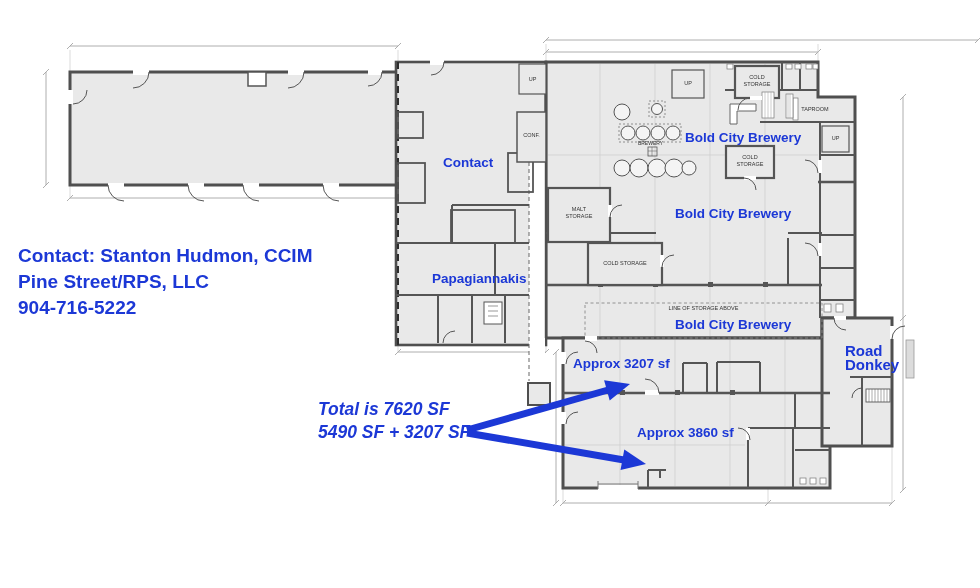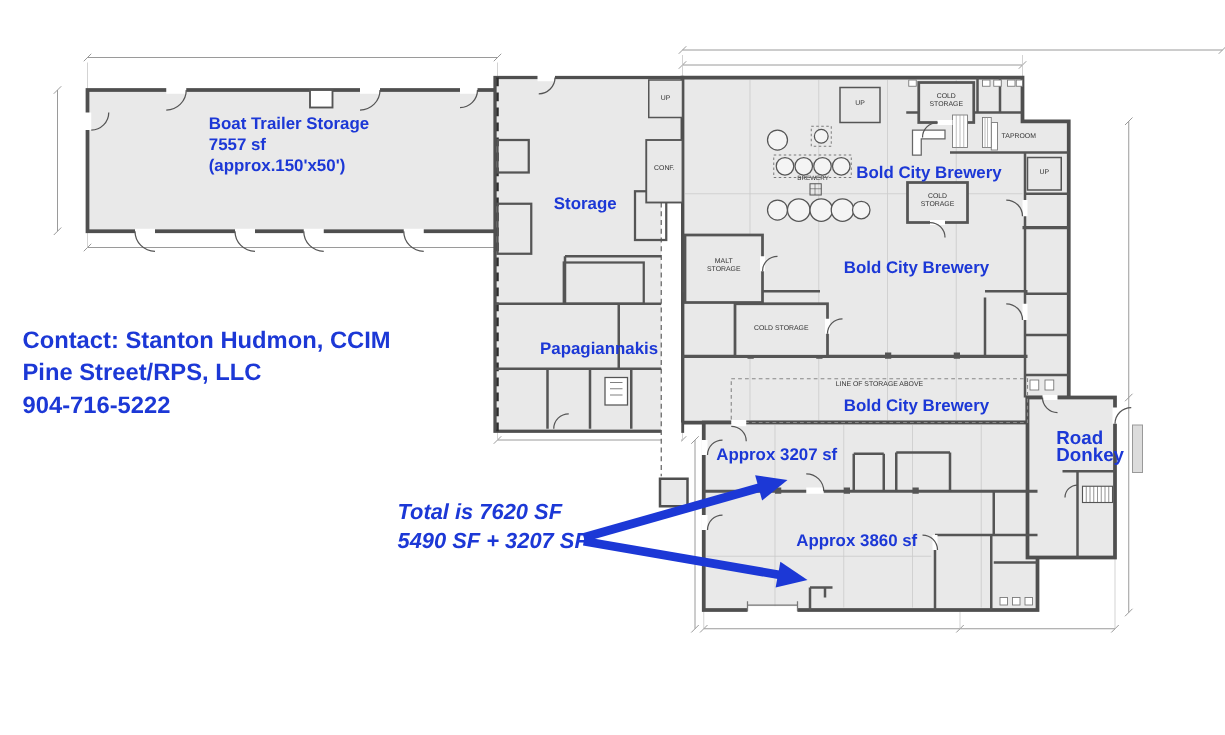--- a/index.html
+++ b/index.html
@@ -193,46 +193,41 @@
   </g>
 
   <g style="stroke:var(--blue,#1c38d6);fill:var(--blue,#1c38d6)">
     <line x1="467" y1="430" x2="608" y2="390" stroke-width="7"></line>
     <polygon points="630,384 609.7,400.4 604.1,380.2" stroke="none"></polygon>
     <line x1="467" y1="433" x2="624" y2="460" stroke-width="7"></line>
     <polygon points="646,464 620.5,470 624.3,449.4" stroke="none"></polygon>
   </g>
 </svg>
 
-  <div class="lbl bld" style="left:167px;top:90px">
-    <div>Boat Trailer Storage</div>
-    <div>7557 sf</div>
-    <div>(approx.150'x50')</div>
-  </div>
-
-  <div class="lbl bld" style="left:443px;top:154px">Storage</div>
+
+  <div class="lbl bld" style="left:443px;top:154px">Contact</div>
 
   <div class="lbl bld" style="left:685px;top:129px">Bold City Brewery</div>
 
   <div class="lbl bld" style="left:675px;top:205px">Bold City Brewery</div>
 
   <div class="lbl bld" style="left:675px;top:316px">Bold City Brewery</div>
 
   <div class="lbl bld" style="left:432px;top:270px">Papagiannakis</div>
 
   <div class="lbl bld" style="left:573px;top:355px">Approx 3207 sf</div>
 
   <div class="lbl bld" style="left:637px;top:424px">Approx 3860 sf</div>
 
   <div class="lbl rd" style="left:845px;top:344px">
     <div>Road</div>
     <div>Donkey</div>
   </div>
 
-  <div class="lbl contact" style="left:18px;top:260px">
+  <div class="lbl contact" style="left:18px;top:243px">
     <div>Contact: Stanton Hudmon, CCIM</div>
     <div>Pine Street/RPS, LLC</div>
     <div>904-716-5222</div>
   </div>
 
   <div class="lbl avail" style="left:318px;top:398px">
     <div>Total is 7620 SF</div>
     <div>5490 SF + 3207 SF</div>
   </div>
 

